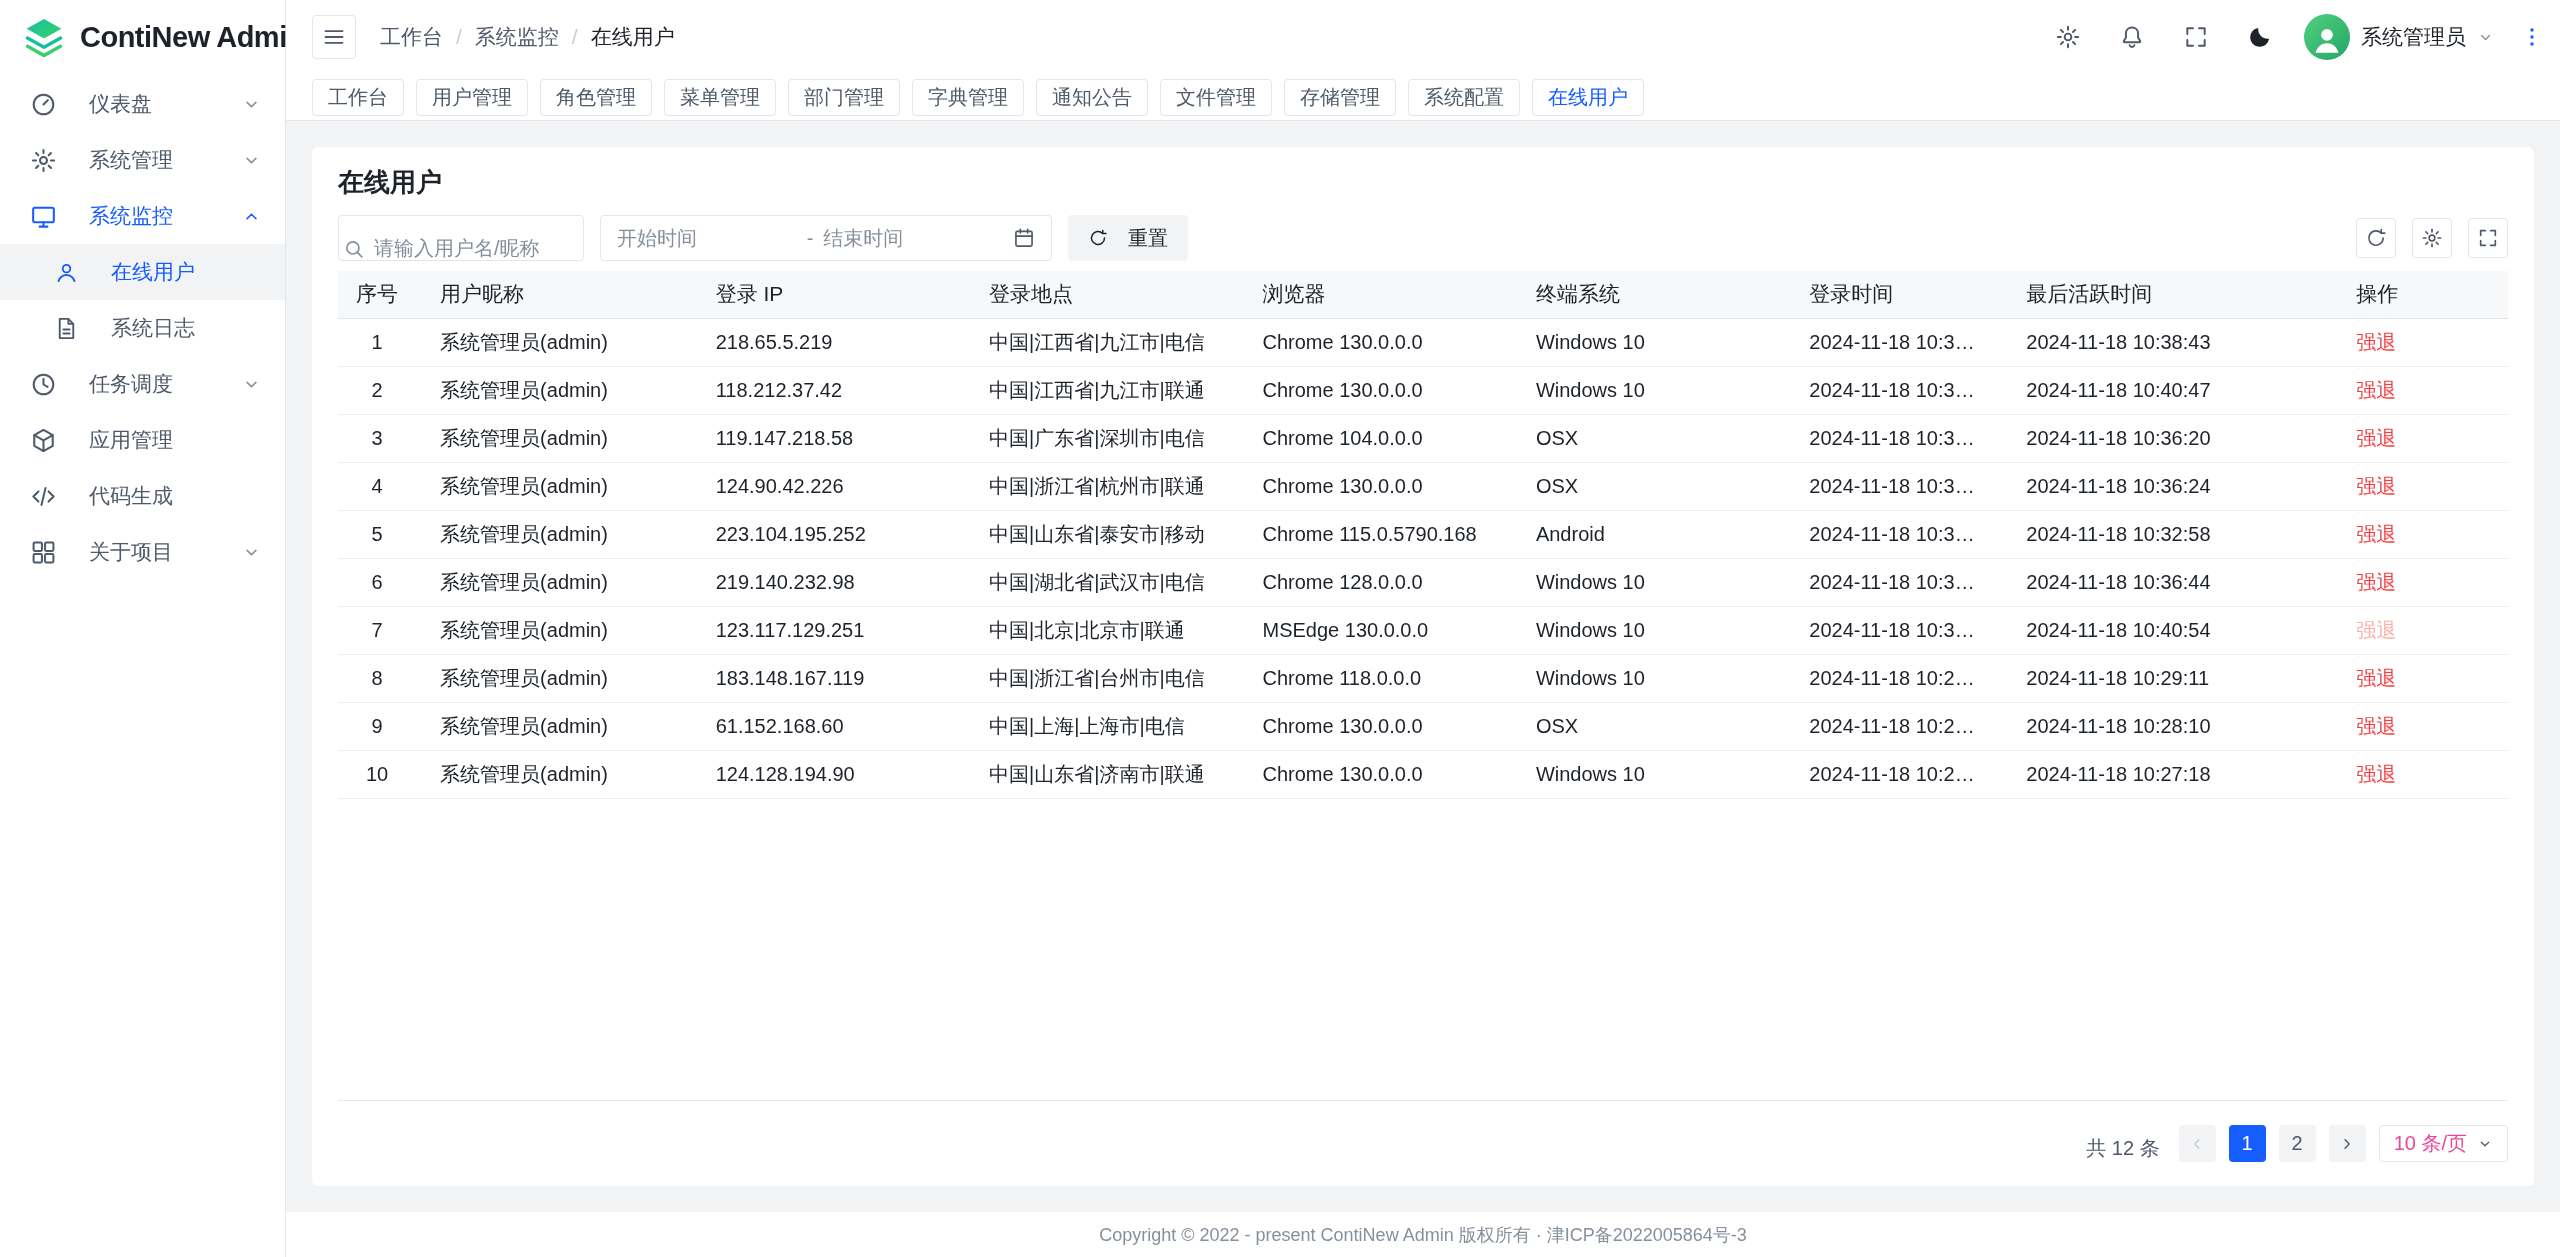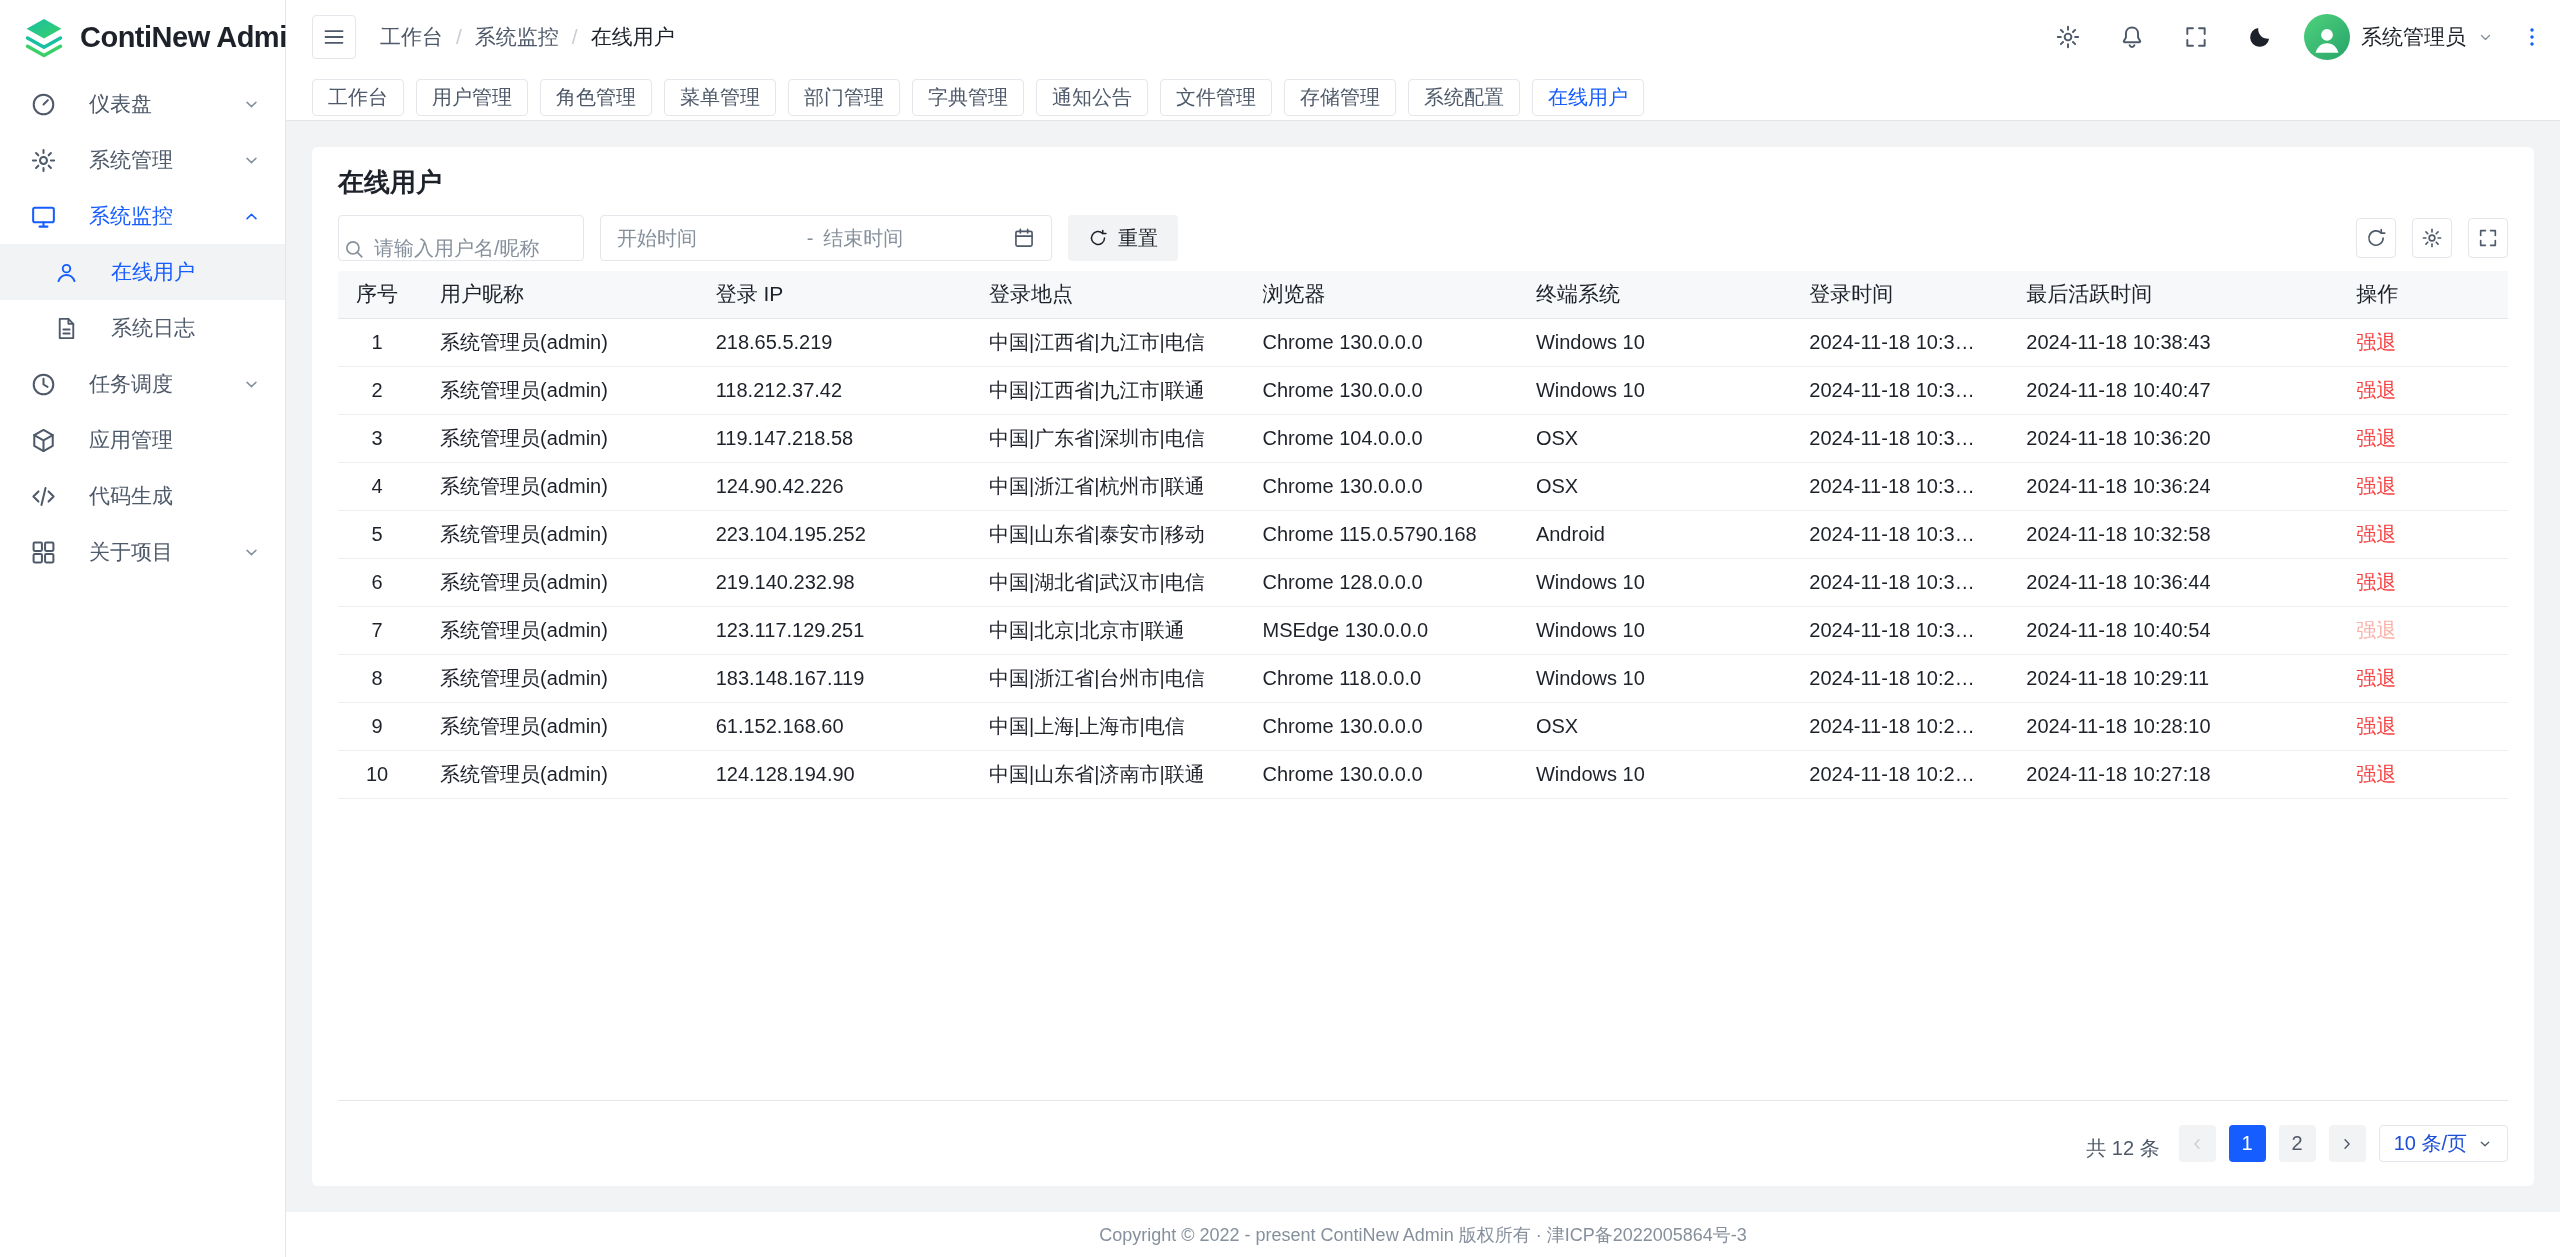--- a/index.html
+++ b/index.html
@@ -57,41 +57,41 @@
 
   .filter-bar{display:flex;align-items:center;gap:16px;margin-bottom:10px}
   .search-box{width:246px;height:46px;border:1px solid #e5e6eb;border-radius:4px;display:flex;align-items:flex-end;gap:9px;padding:0 4px;background:#fff}
   .search-box .ic{width:22px;height:22px;color:#86909c}
   .search-box input{border:none;outline:none;flex:1;min-width:0;font:inherit;font-size:20px;color:#1d2129;background:transparent}
   .search-box input::placeholder{color:#86909c}
   .date-range{width:452px;height:46px;border:1px solid #e5e6eb;border-radius:4px;display:flex;align-items:center;padding:0 16px;gap:10px;font-size:20px;color:#86909c;background:#fff;cursor:pointer}
   .date-range .ph{flex:1;white-space:nowrap}
   .date-range .sep{color:#86909c}
   .date-range .ic{width:22px;height:22px;color:#4e5969}
-  .reset-btn{height:46px;padding:0 20px;background:#f2f3f5;border-radius:4px;display:flex;align-items:center;gap:10px;font-size:20px;color:#1d2129}
+  .reset-btn{height:46px;padding:0 20px;background:#f2f3f5;border-radius:4px;display:flex;align-items:center;gap:20px;font-size:20px;color:#1d2129}
   .reset-btn .ic{width:20px;height:20px;color:#1d2129}
   .spacer{flex:1}
   .tool-btn{width:40px;height:40px;border:1px solid #e5e6eb;border-radius:4px;display:flex;align-items:center;justify-content:center;color:#4e5969;background:#fff}
   .tool-btn .ic{width:22px;height:22px}
 
   .table-wrap{flex:1;min-height:0;border-bottom:1px solid #e5e6eb;overflow:hidden}
   table{width:100%;border-collapse:collapse;table-layout:fixed}
   thead th{background:#f7f8fa;height:47px;font-size:21px;font-weight:500;color:#1d2129;text-align:left;padding:0 24px;border-bottom:1px solid #e5e6eb;white-space:nowrap;overflow:hidden}
   tbody td{height:48px;font-size:20px;color:#1d2129;padding:0 24px;border-bottom:1px solid #eceef2;white-space:nowrap;overflow:hidden;text-overflow:ellipsis}
   th.c-index,td.c-index{text-align:center;padding:0 6px}
   .kick-link{color:#f53f3f;cursor:pointer;text-decoration:none}
   .kick-link.disabled{color:#fbb0a7}
 
   .pagination{display:flex;align-items:flex-end;justify-content:flex-end;gap:13px;margin-top:24px;flex:none}
   .total{font-size:20px;color:#4e5969;margin-right:6px;white-space:nowrap}
   .pg-btn{min-width:37px;height:37px;border-radius:4px;background:#f2f3f5;color:#4e5969;display:flex;align-items:center;justify-content:center;font-size:20px}
   .pg-btn .ic{width:18px;height:18px}
   .pg-btn.disabled{color:#c9cdd4;cursor:not-allowed}
   .pg-btn.active{background:#165dff;color:#fff}
-  .page-size-select{height:37px;border:1px solid #e5e6eb;border-radius:4px;padding:0 14px;display:flex;align-items:center;gap:10px;font-size:20px;color:#1d4ed8;background:#fff;cursor:pointer;white-space:nowrap}
+  .page-size-select{height:37px;border:1px solid #e5e6eb;border-radius:4px;padding:0 14px;display:flex;align-items:center;gap:10px;font-size:20px;color:#ec4899;background:#fff;cursor:pointer;white-space:nowrap}
   .page-size-select .ic{width:16px;height:16px;color:#4e5969}
 
   .footer{height:45px;background:#fff;display:flex;align-items:center;justify-content:center;font-size:18px;color:#86909c;flex:none}
 </style>
 </head>
 <body>
 
 <svg width="0" height="0" style="position:absolute" aria-hidden="true">
   <defs>
     <linearGradient id="logo-grad" x1="0" y1="0" x2="1" y2="1">

